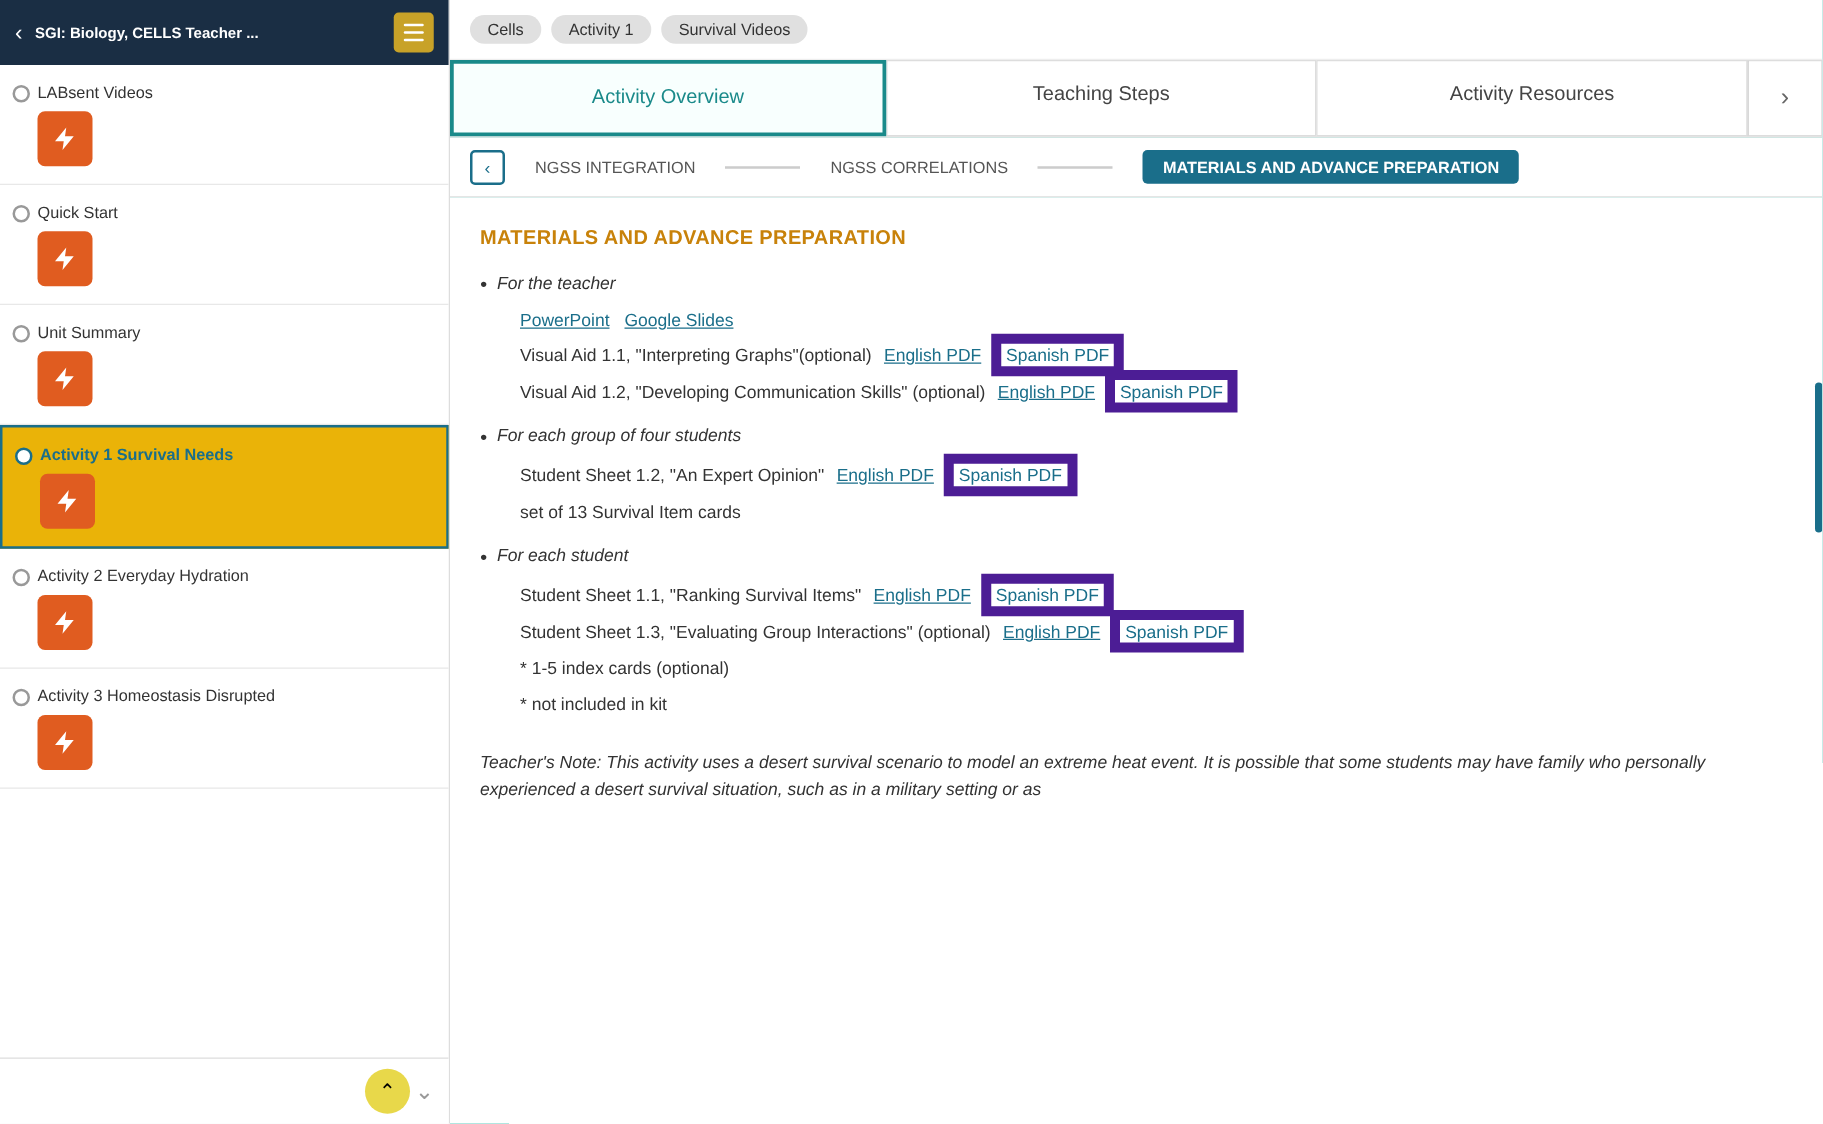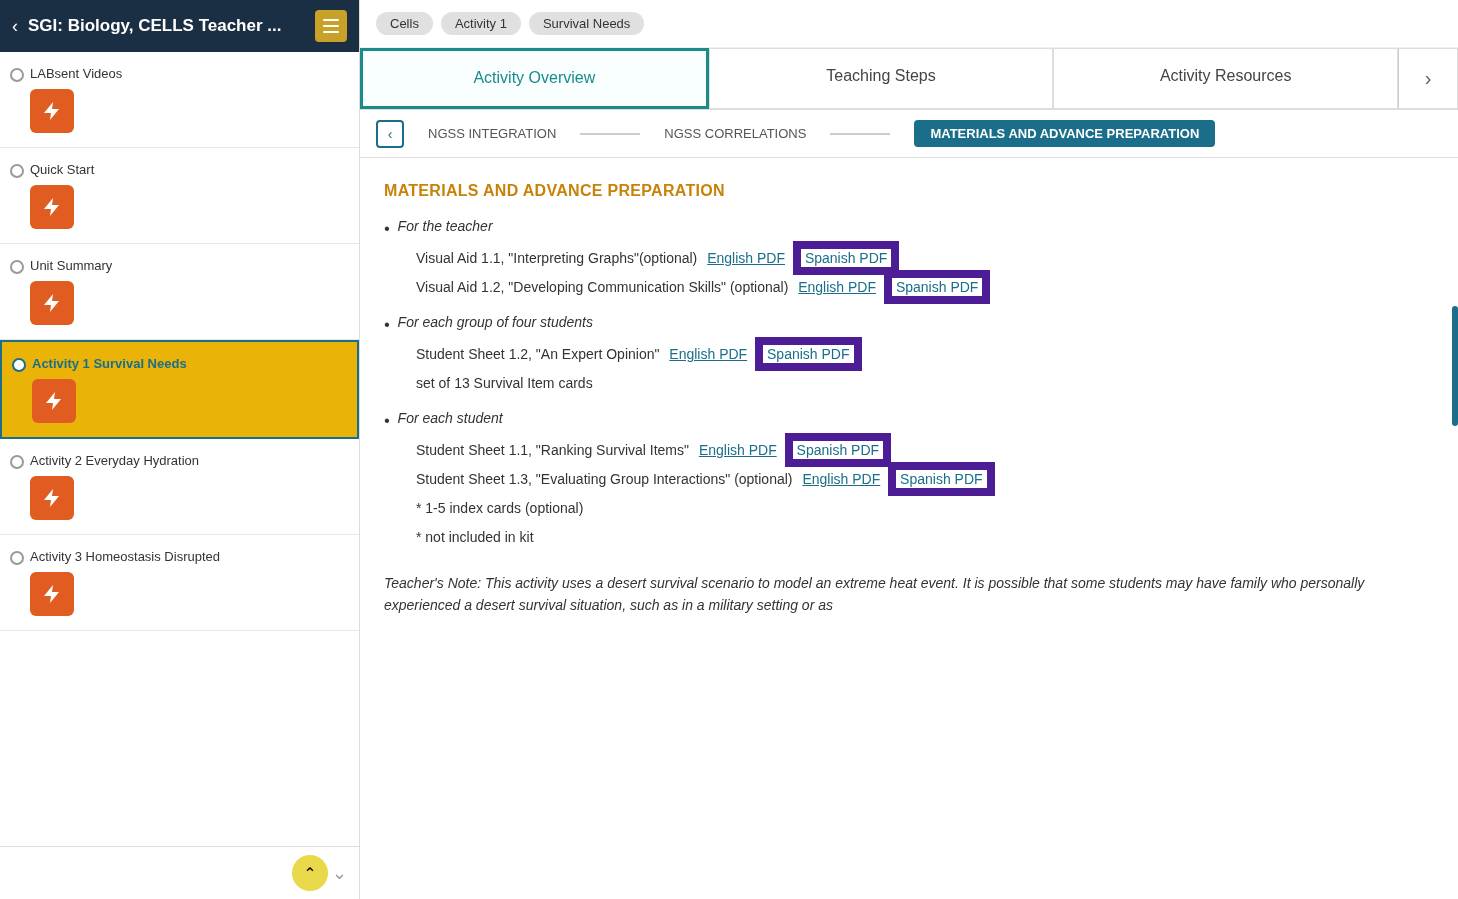--- a/index.html
+++ b/index.html
@@ -26,21 +26,21 @@
       gap: 10px;
       flex-shrink: 0;
     }
     .sidebar-header .back-icon {
       font-size: 18px;
       cursor: pointer;
       color: #fff;
     }
     .sidebar-header .title {
       flex: 1;
-      font-size: 17px;
+      font-size: 12px;
       font-weight: bold;
       white-space: nowrap;
       overflow: hidden;
       text-overflow: ellipsis;
     }
     .sidebar-header .menu-icon {
       width: 32px;
       height: 32px;
       background: #c8a228;
       border-radius: 4px;
@@ -406,21 +406,21 @@
     <div class="scroll-up-btn">⌃</div>
     <div style="font-size:18px; color:#999; margin-left:4px; display:flex;align-items:center;">⌄</div>
   </div>
 </div>
 
 <div class="main">
 
   <div class="breadcrumb">
     <div class="breadcrumb-chip">Cells</div>
     <div class="breadcrumb-chip">Activity 1</div>
-    <div class="breadcrumb-chip">Survival Needs</div>
+    <div class="breadcrumb-chip">Survival Videos</div>
   </div>
 
   <div class="tab-bar">
     <div class="tab-item active">
       <span>Activity Overview</span>
     </div>
     <div class="tab-item">
       <span>Teaching Steps</span>
     </div>
     <div class="tab-item">
@@ -443,20 +443,24 @@
     <div class="section-title">MATERIALS AND ADVANCE PREPARATION</div>
 
     <ul class="bullet-list">
 
       <li>
         <div class="bullet-item">
           <span class="bullet-dot">•</span>
           <em>For the teacher</em>
         </div>
         <div class="sub-items">
+          <div class="link-group" style="padding-left:0; margin-bottom:10px;">
+            <a class="pdf-link">PowerPoint</a>
+            <a class="pdf-link">Google Slides</a>
+          </div>
           <div class="sub-item">
             <span>Visual Aid 1.1, "Interpreting Graphs"(optional)</span>
             <a class="pdf-link" style="margin-left:6px;">English PDF</a>
             <a class="pdf-link boxed" style="margin-left:4px;">Spanish PDF</a>
           </div>
           <div class="sub-item">
             <span>Visual Aid 1.2, "Developing Communication Skills" (optional)</span>
             <a class="pdf-link" style="margin-left:6px;">English PDF</a>
             <a class="pdf-link boxed" style="margin-left:4px;">Spanish PDF</a>
           </div>

